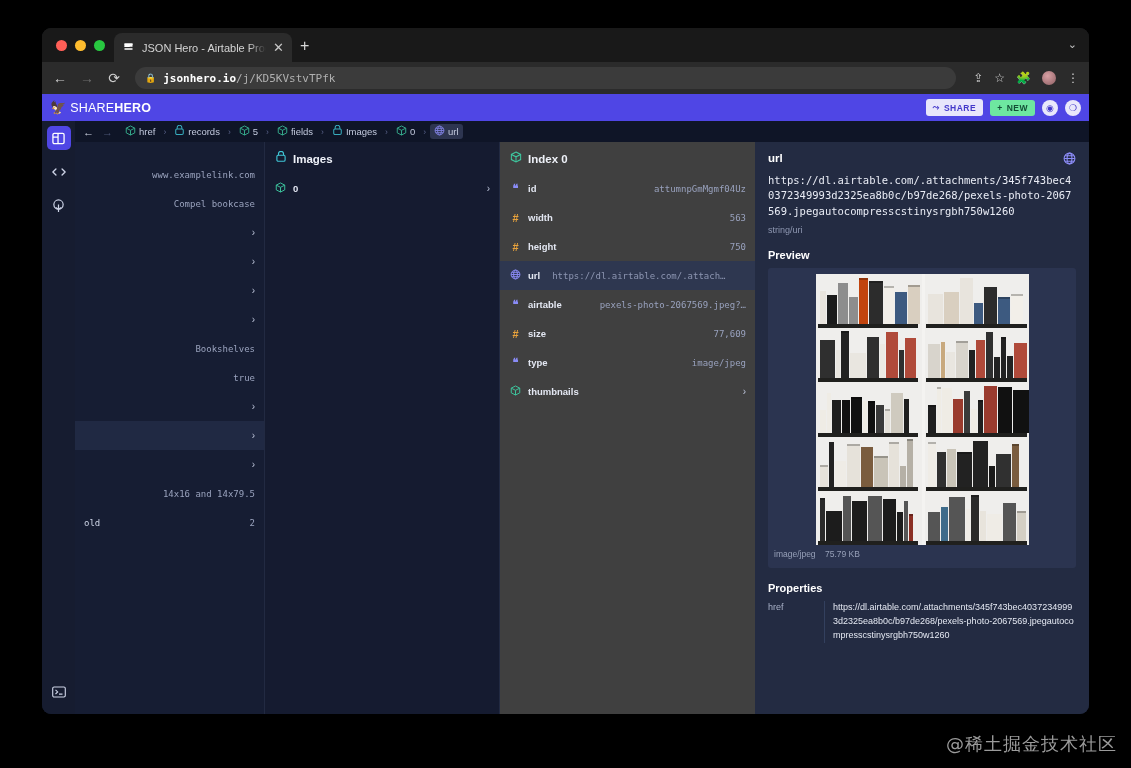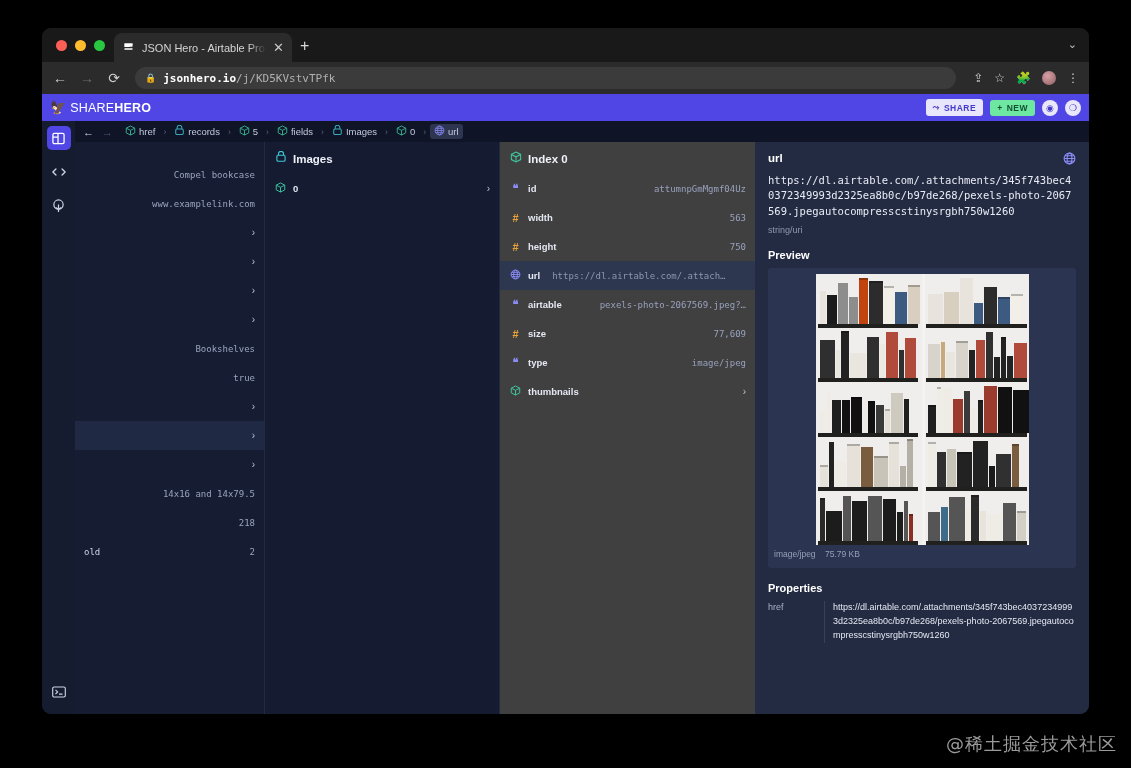--- a/index.html
+++ b/index.html
@@ -366,26 +366,26 @@
                 <span>url</span>
               </span>
             </span>
         </div>
 
         <div id="panes">
 
           <div class="pane" id="pane-left">
             <div id="left-rows" style="padding-top:18px">
                 <div class="lrow" style="position: relative;">
+                  <span class="mono">www.examplelink.com</span>
+                </div>
+                <div class="lrow" style="position: relative;">
                   <span class="mono">Compel bookcase</span>
                 </div>
                 <div class="lrow" style="position: relative;">
-                  <span class="mono">www.examplelink.com</span>
-                </div>
-                <div class="lrow" style="position: relative;">
                   <span class="chev">›</span>
                 </div>
                 <div class="lrow" style="position: relative;">
                   <span class="chev">›</span>
                 </div>
                 <div class="lrow" style="position: relative;">
                   <span class="chev">›</span>
                 </div>
                 <div class="lrow" style="position: relative;">
                   <span class="chev">›</span>
@@ -400,23 +400,20 @@
                   <span class="chev">›</span>
                 </div>
                 <div class="lrow sel" style="position: relative;">
                   <span class="chev">›</span>
                 </div>
                 <div class="lrow" style="position: relative;">
                   <span class="chev">›</span>
                 </div>
                 <div class="lrow" style="position: relative;">
                   <span class="mono">14x16 and 14x79.5</span>
-                </div>
-                <div class="lrow" style="position: relative;">
-                  <span class="mono">218</span>
                 </div>
                 <div class="lrow" style="position: relative;">
                   <span class="lkey mono">old</span>
                   <span class="mono">2</span>
                 </div>
               </div>
           </div>
 
           <div class="pane" id="pane-mid">
             <div class="pane-title">

